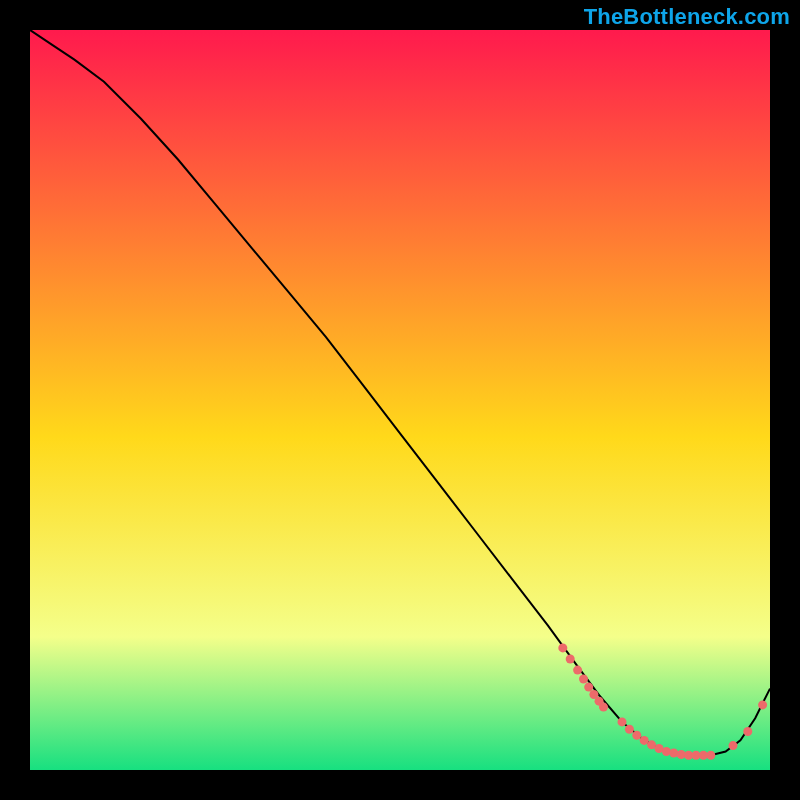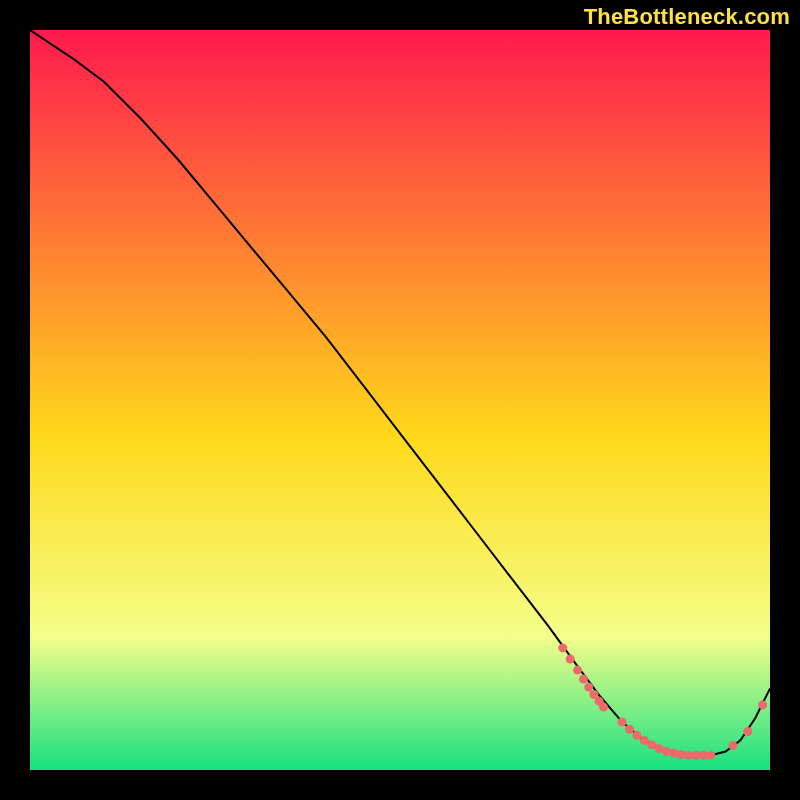--- a/index.html
+++ b/index.html
@@ -14,21 +14,21 @@
   .stage {
     position: relative;
     width: 800px;
     height: 800px;
     background: #000;
   }
   .watermark {
     position: absolute;
     top: 4px;
     right: 10px;
-    color: #fde047;
+    color: #0ea5e9;
     font-size: 22px;
     font-weight: 600;
     letter-spacing: 0.2px;
     z-index: 10;
   }
   .plot {
     position: absolute;
     left: 30px;
     top: 30px;
     width: 740px;

